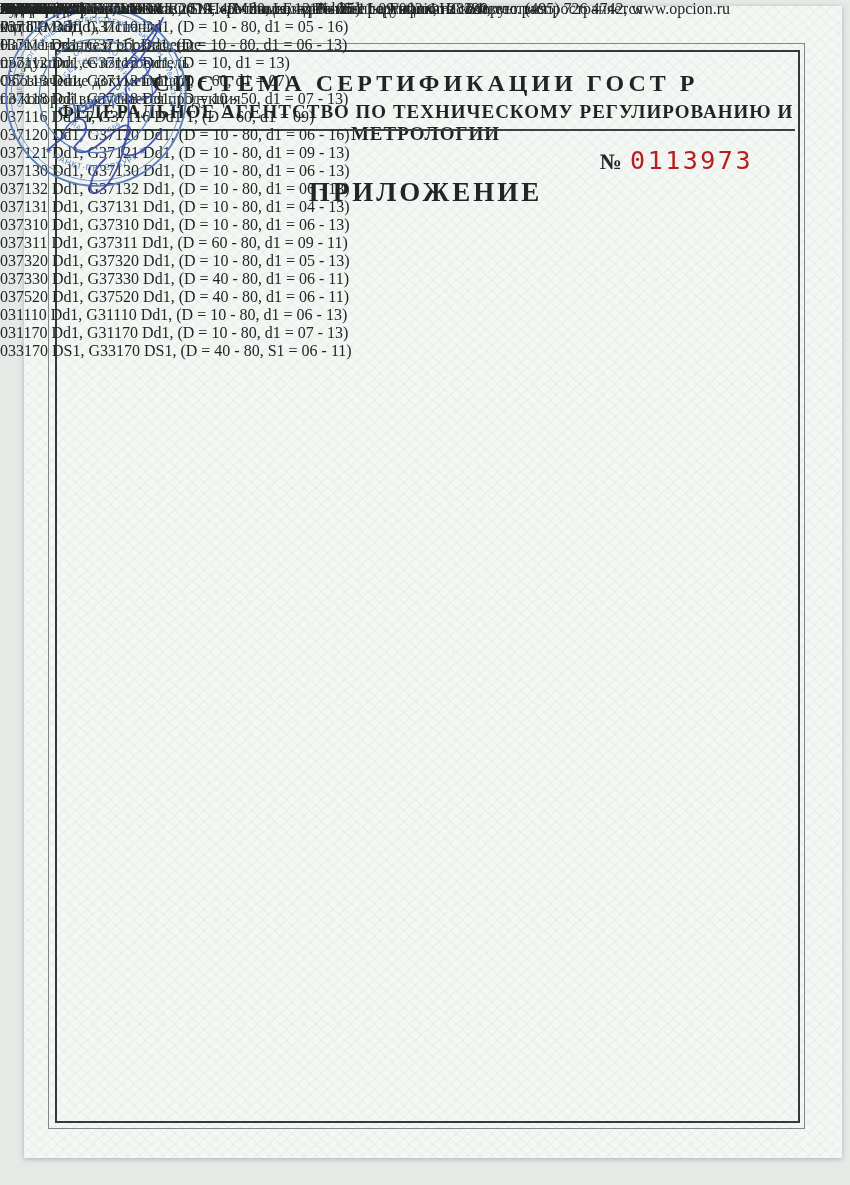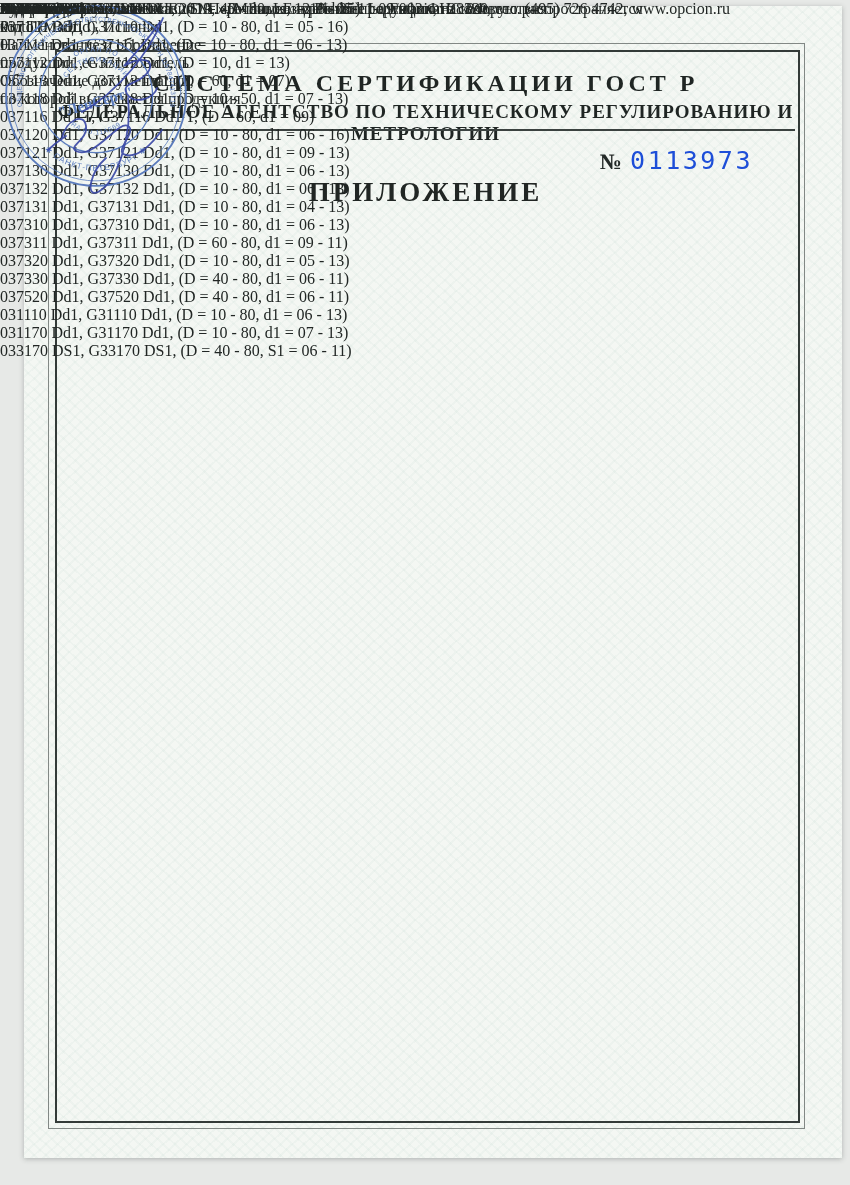--- a/index.html
+++ b/index.html
@@ -96,21 +96,21 @@
 <div id="page">
   <div class="paper"></div>
   <div class="border-outer abs"></div>
   <div class="border-inner abs"></div>
 
   <div class="abs ctr sys-title">СИСТЕМА СЕРТИФИКАЦИИ ГОСТ Р</div>
   <div class="abs ctr agency">ФЕДЕРАЛЬНОЕ АГЕНТСТВО ПО ТЕХНИЧЕСКОМУ РЕГУЛИРОВАНИЮ И МЕТРОЛОГИИ</div>
   <div class="abs header-rule"></div>
 
   <div class="abs form-no">
-    <span class="pre">№</span><span class="digits" style="color:#1d4ed8">0113973</span>
+    <span class="pre">№</span><span class="digits" style="color:#b91c1c">0113973</span>
   </div>
 
   <div class="abs ctr doc-title">ПРИЛОЖЕНИЕ</div>
 
   <div class="abs cert-label">К сертификату соответствия №</div>
   <div class="abs mono cert-value">РОСС ES.АБ69.Н01800</div>
   <div class="abs cert-underline"></div>
 
   <div class="abs ctr subtitle2">действие сертификата соответствия</div>
   <div class="abs ctr subtitle1">Перечень конкретной продукции,  на которую распространяется</div>

